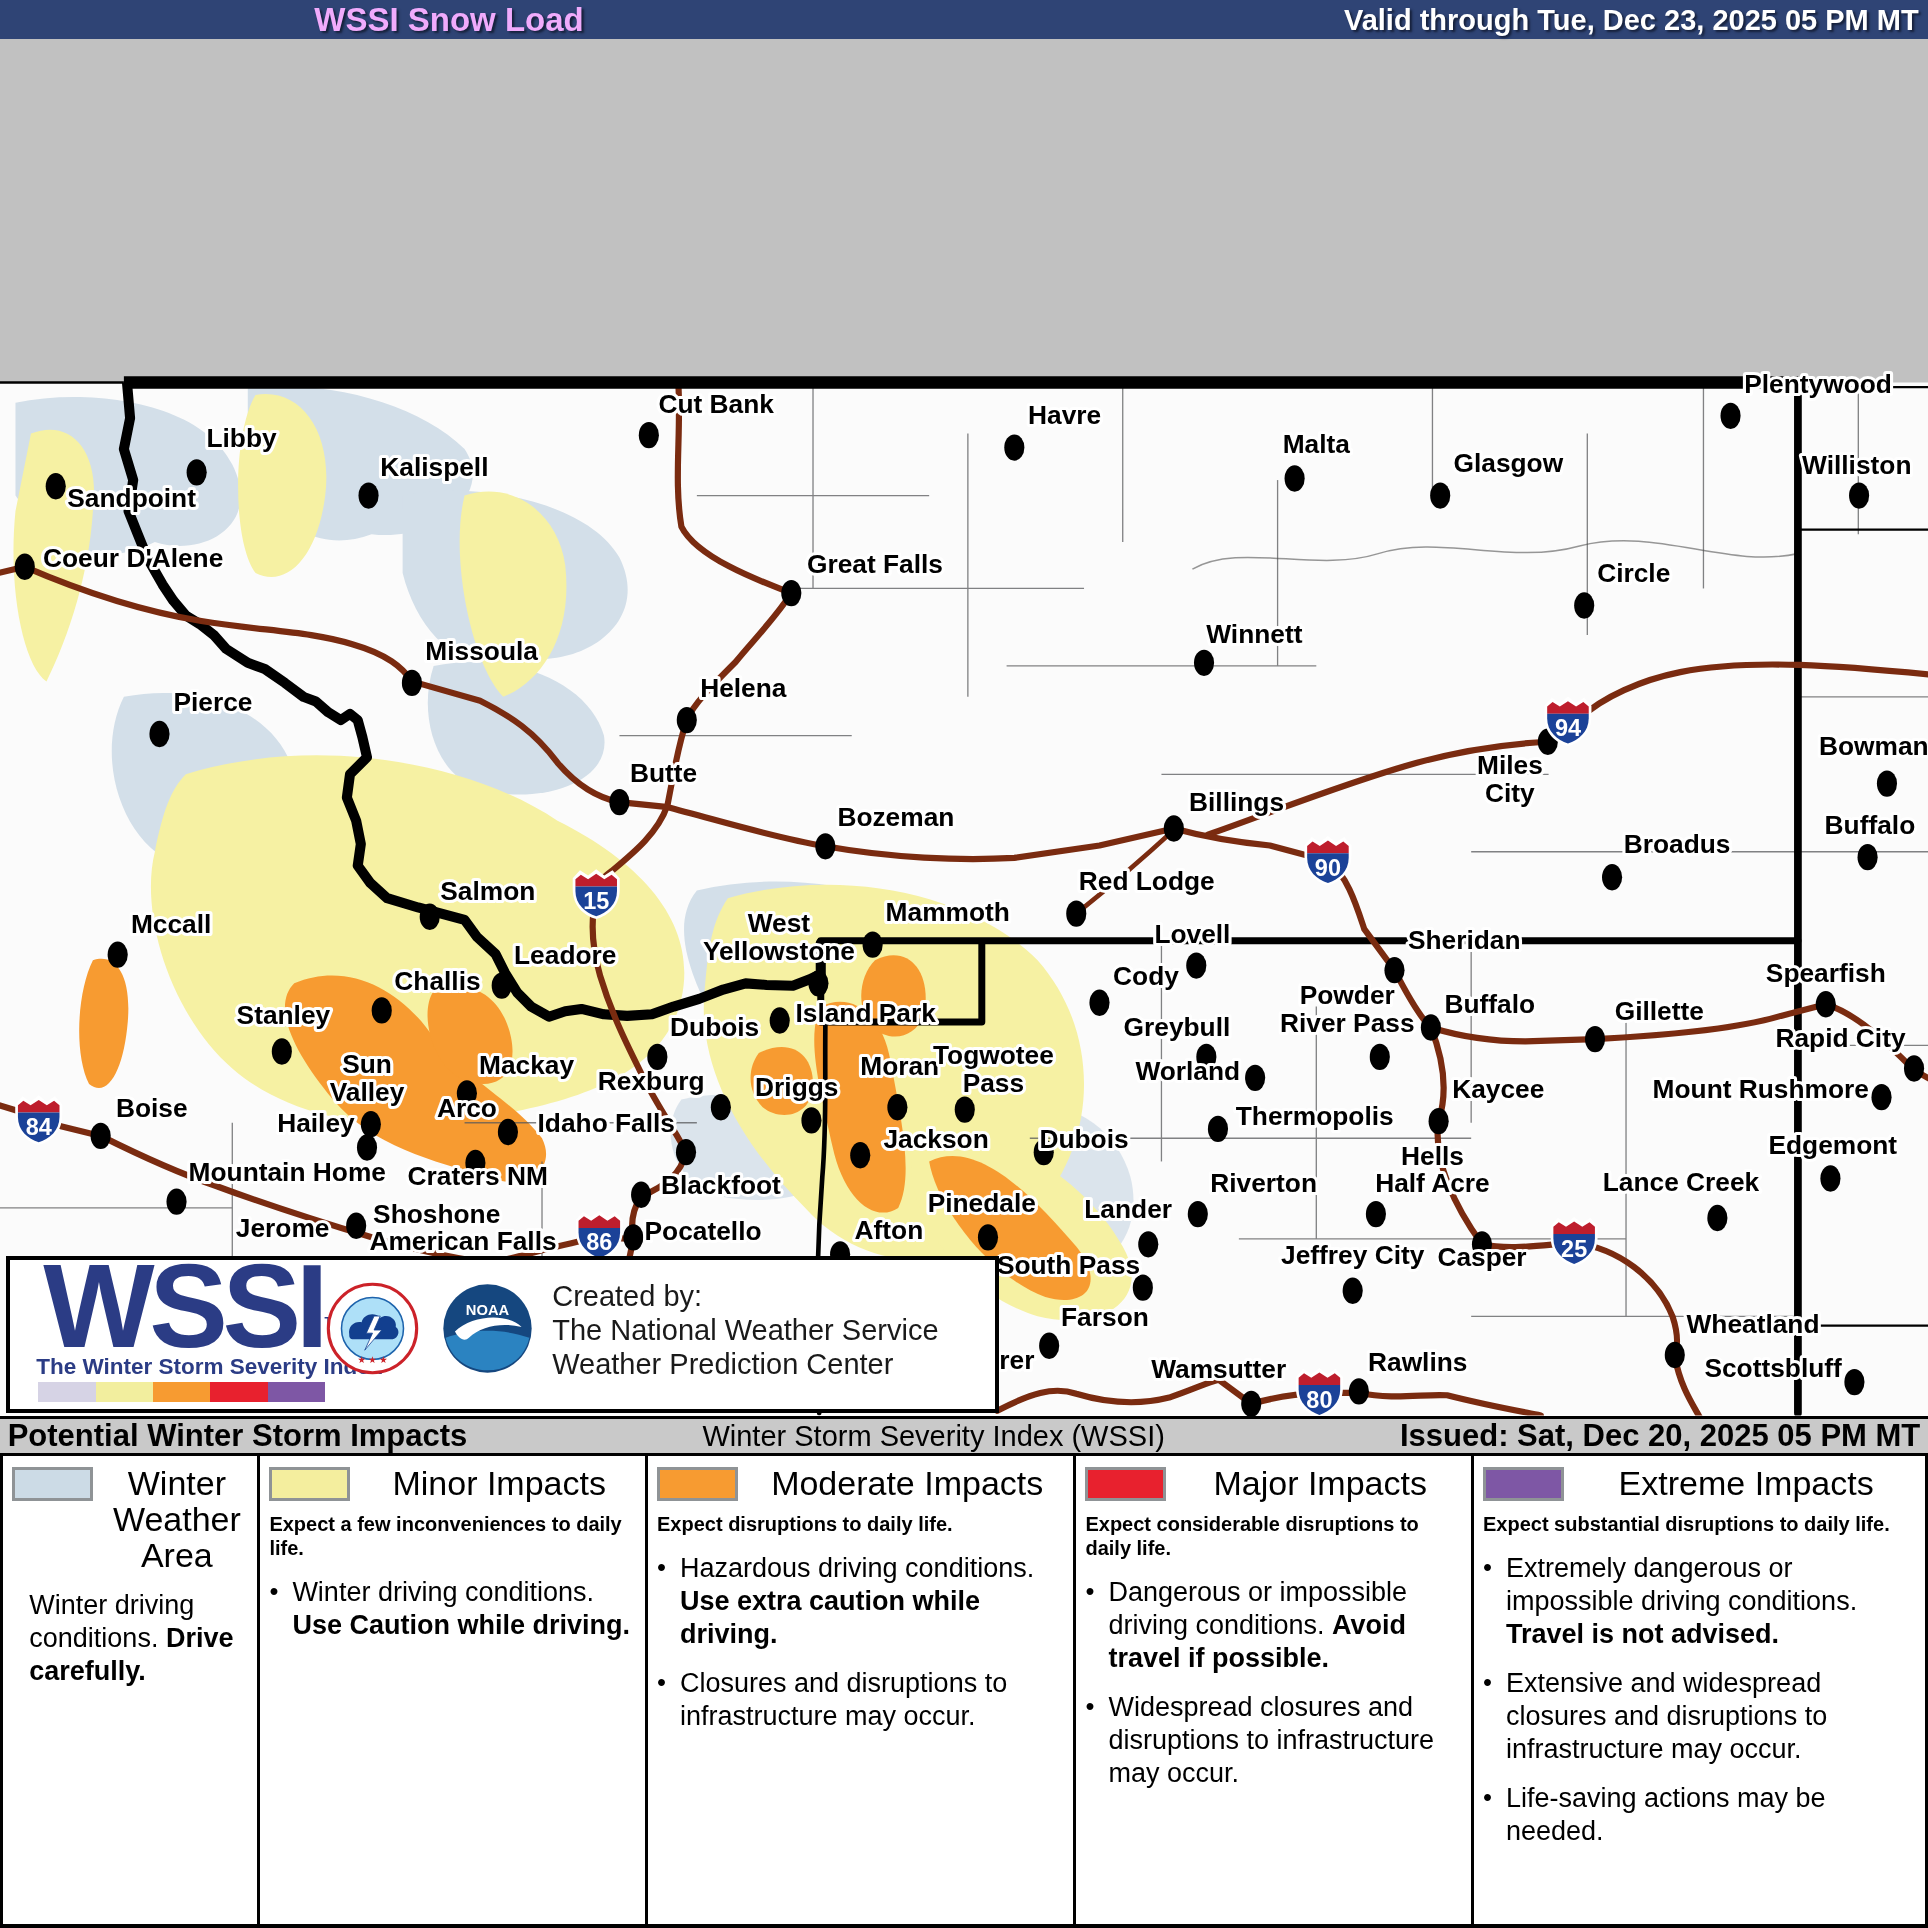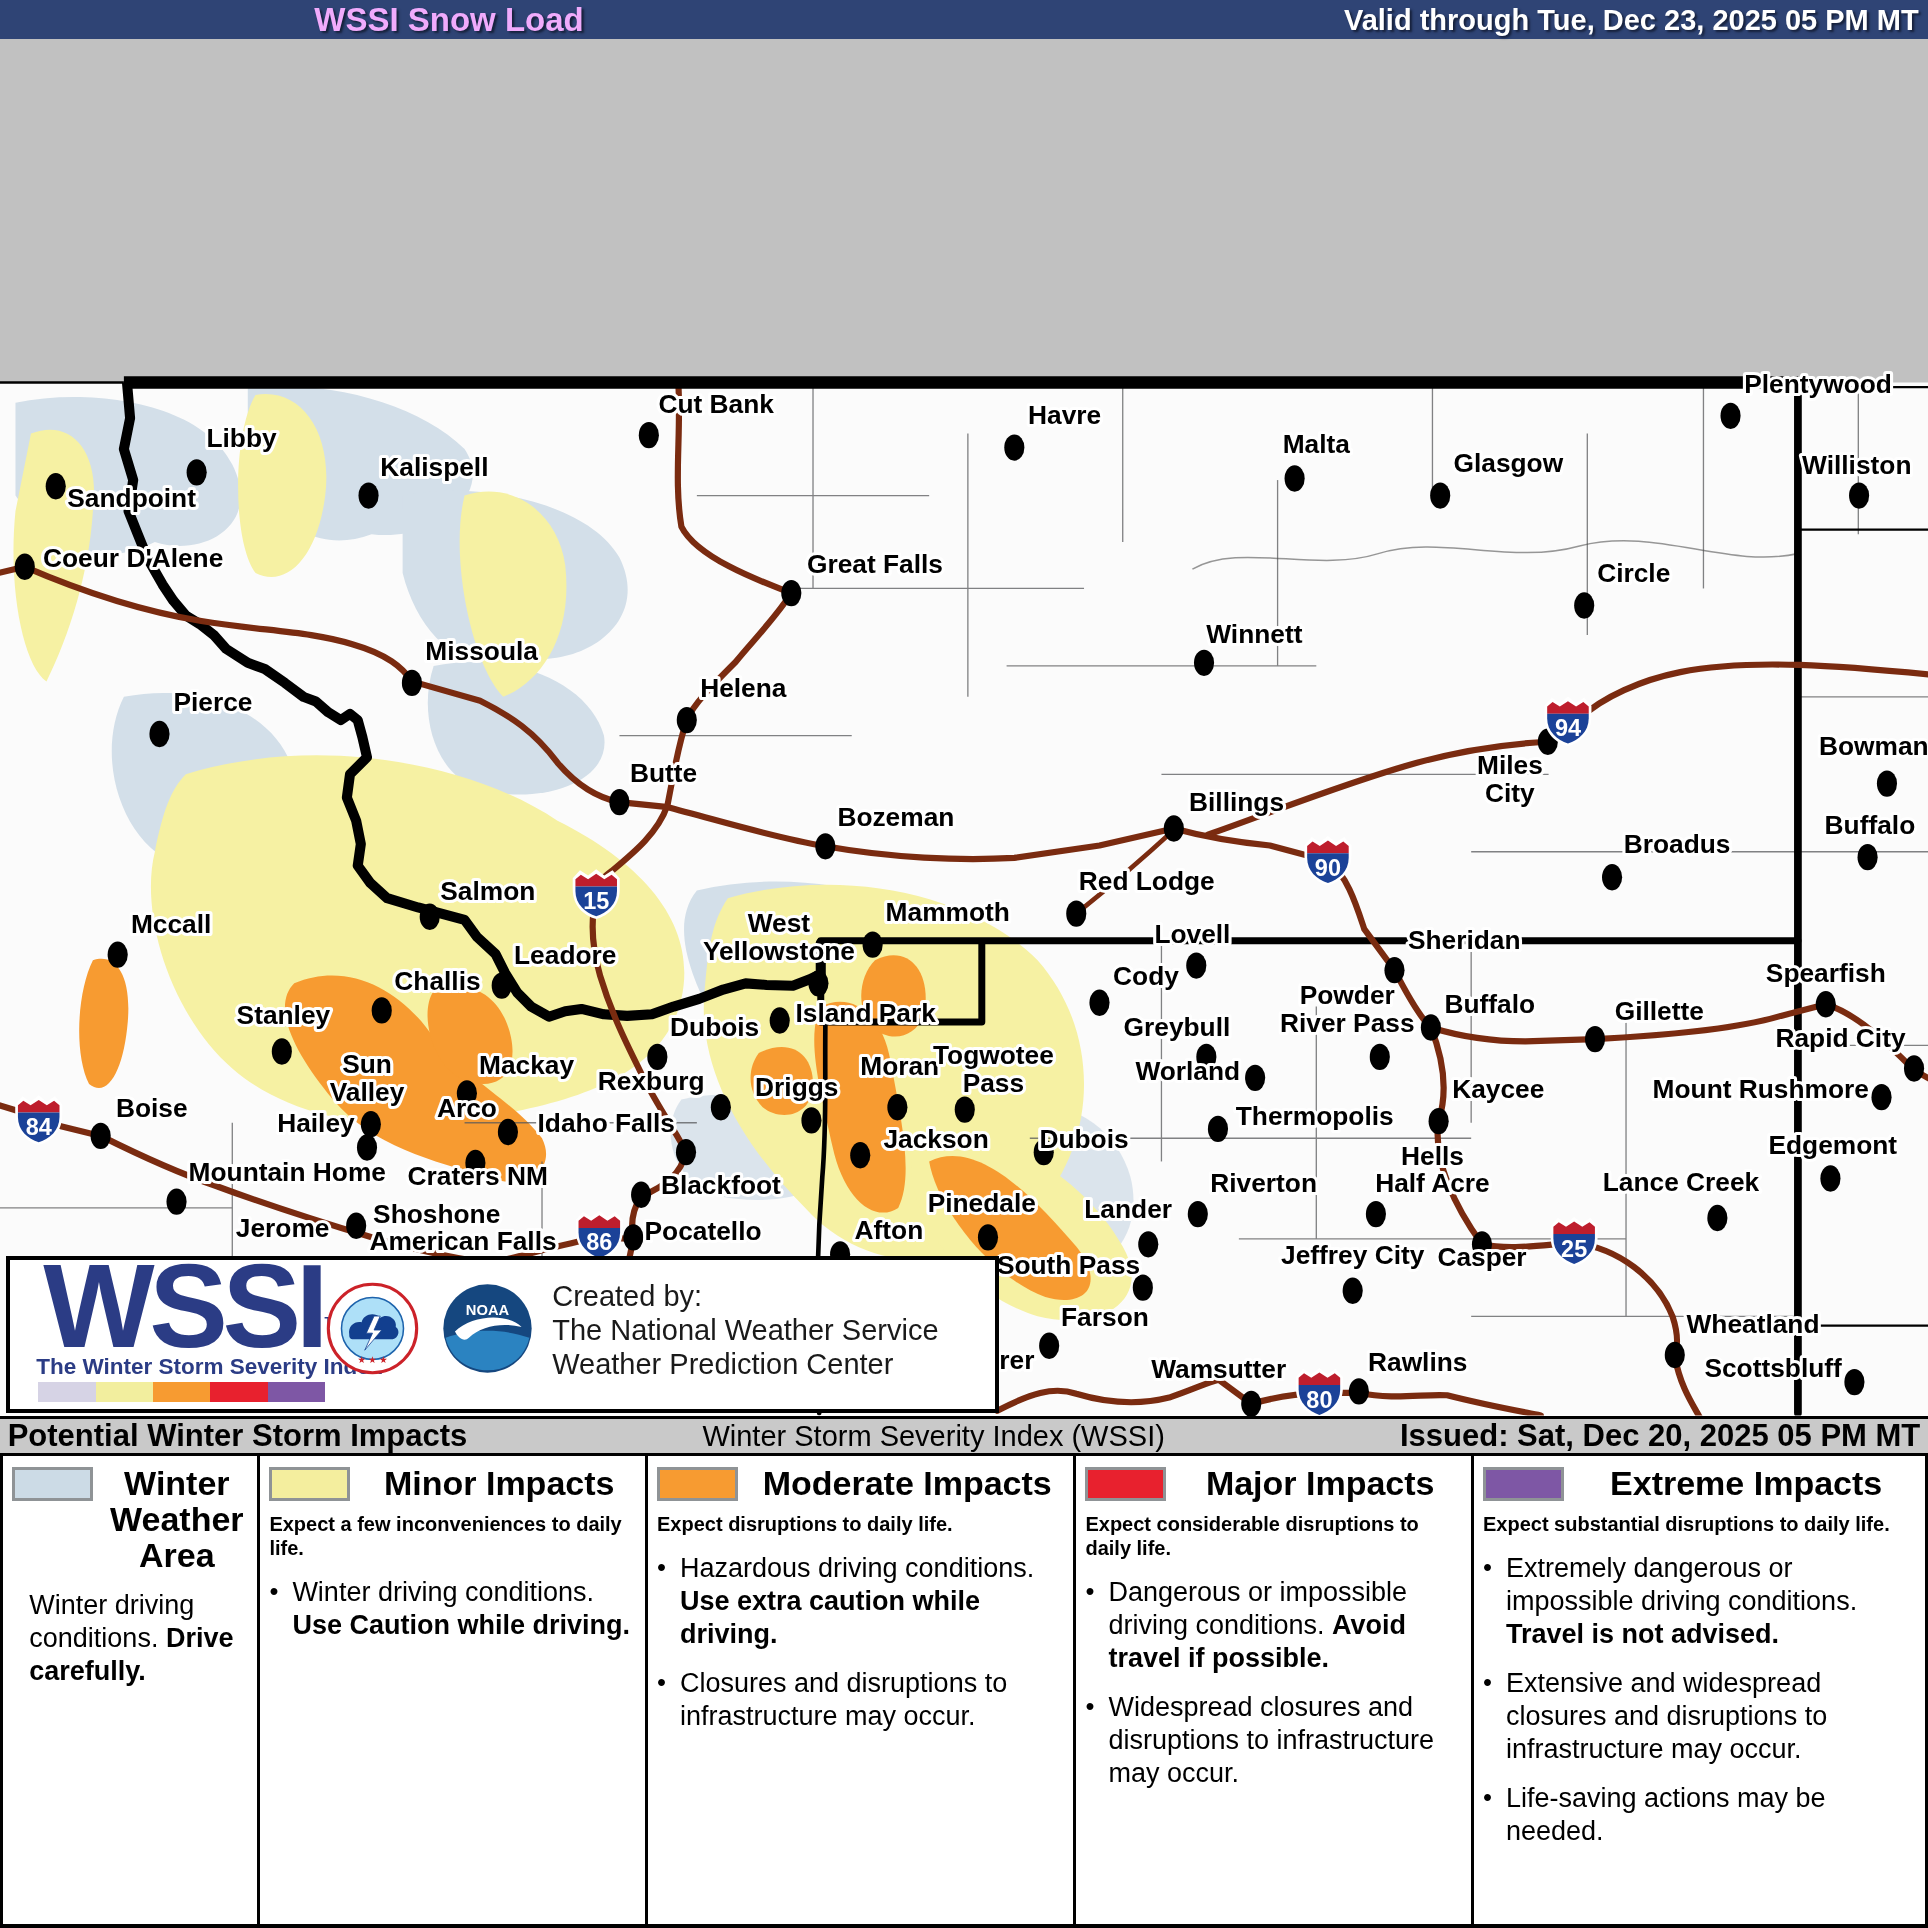--- a/index.html
+++ b/index.html
@@ -42,21 +42,21 @@
   .legend-col{box-sizing:border-box;padding:9.3px 7.7px 4.6px 9.3px;overflow:hidden;}
   .legend-col:not(:last-child){border-right:3.1px solid #000;}
   .legend-col:nth-child(1){width:258px;}
   .legend-col:nth-child(2){width:389px;}
   .legend-col:nth-child(3){width:430px;}
   .legend-col:nth-child(4){width:399px;}
   .legend-col:nth-child(5){width:453px;}
   .lg-titlerow{display:flex;align-items:flex-start;}
   .lg-swatch{width:81px;height:34px;border:3.9px solid #8F9396;box-sizing:border-box;
       flex:none;margin-right:11px;margin-top:1.5px;}
-  .lg-title{font-weight:bold;font-size:34px;line-height:1.06;flex:1;text-align:center;}
+  .lg-title{font-weight:normal;font-size:34px;line-height:1.06;flex:1;text-align:center;}
   .lg-intro{font-weight:bold;font-size:20px;line-height:1.2;margin-top:11px;}
   .lg-item{display:flex;font-size:27px;line-height:1.23;margin-top:15.5px;}
   .lg-item .bu{width:23px;flex:none;font-size:25.6px;}
   .lg-item.nobullet{padding-left:17px;}
   .lg-item b{white-space:pre-wrap;}
 </style>
 </head>
 <body>
 
 <div class="page">

